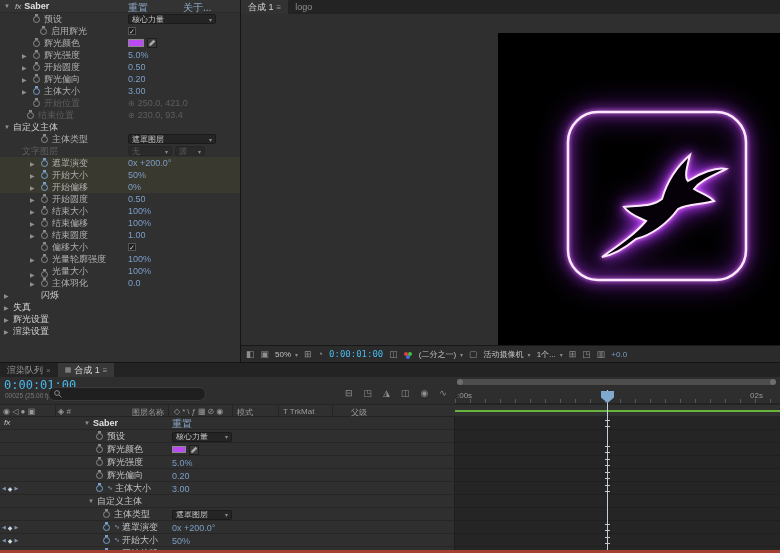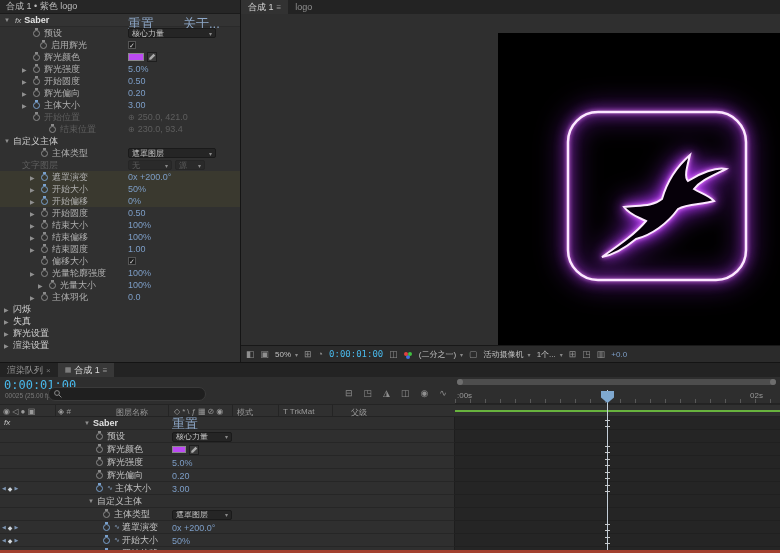--- a/index.html
+++ b/index.html
@@ -7,21 +7,21 @@
   .app{position:relative;width:780px;height:553px;background:#2b2b2b;overflow:hidden;
        font-family:"Liberation Sans",sans-serif;color:#b8b8b8;-webkit-user-select:none;}
   .mono{font-family:"DejaVu Sans Mono",monospace;}
 
   
   #effects{position:absolute;left:0;top:0;width:241px;height:362px;background:#303030;border-right:1px solid #151515;}
   .ec-tab{height:14px;background:#262626;border-bottom:1px solid #1b1b1b;display:flex;align-items:center;padding:0 6px;font-size:9px;color:#bdbdbd;white-space:nowrap;overflow:hidden;}
   .ec-effect-head{height:13px;position:relative;display:flex;align-items:center;font-size:9px;background:#333333;border-bottom:1px solid #2a2a2a;padding-left:4px;}
   .fxb{font-style:italic;color:#c0c0c0;margin:0 3px 0 2px;font-size:8px;}
   .ename{color:#e2e2e2;font-weight:bold;}
-  .link{color:#8ea8c8;font-size:13px;}
+  .link{color:#8ea8c8;font-size:10px;}
   .lk-reset{position:absolute;left:128px;top:1px;}
   .lk-about{position:absolute;left:183px;top:1px;}
   .ec-rows{position:relative;}
   .ec-row{height:12px;display:flex;align-items:center;position:relative;font-size:9px;color:#b0b0b0;white-space:nowrap;}
   .ec-row.hl{background:#3a392f;}
   .ec-left{display:flex;align-items:center;flex:none;}
   .arrow{width:9px;font-size:6px;color:#8f8f8f;flex:none;text-align:left;}
   .sw{display:inline-block;width:7px;height:7px;border:1px solid #8a8a8a;border-radius:50%;margin:1px 4px 0 2px;position:relative;flex:none;}
   .sw::before{content:'';position:absolute;top:-3px;left:1px;width:3px;height:2px;background:#8a8a8a;}
   .sw.on{border-color:#79a0cc;}
@@ -96,23 +96,20 @@
   .playhead-line{position:absolute;left:607px;top:27px;bottom:3px;width:1px;background:#c3ced8;z-index:6;}
   .playhead-head{position:absolute;left:601px;top:28px;width:13px;height:12px;background:#7fa8cf;clip-path:polygon(0 0,100% 0,100% 55%,50% 100%,0 55%);z-index:7;}
   .bottom-bar{position:absolute;left:0;bottom:0;right:0;height:3px;background:#a3402f;z-index:8;}
 </style>
 </head>
 <body>
 
 <div class="app">
 
   <div id="effects">
-    <div class="ec-tab">
-      <span>合成 1 • 紫色 logo</span>
-    </div>
     <div class="ec-effect-head">
       <span class="arrow">▼</span>
       <span class="fxb">fx</span>
       <span class="ename">Saber</span>
       <span class="link lk-reset">重置</span>
       <span class="link lk-about">关于...</span>
     </div>
     <div class="ec-rows">
         <div class="ec-row">
           <div class="ec-left" style="padding-left: 22px;">
@@ -197,21 +194,21 @@
             <span class="arrow"></span>
             <span class="sw"></span>
             <span class="ec-label">开始位置</span>
           </div>
           <div class="ec-ctrl">
             <span class="xh">⊕</span>
             <span class="val">250.0, 421.0</span>
           </div>
         </div>
         <div class="ec-row dis">
-          <div class="ec-left" style="padding-left: 38px; justify-content: center;">
+          <div class="ec-left" style="padding-left: 16px; justify-content: center;">
             <span class="arrow"></span>
             <span class="sw"></span>
             <span class="ec-label">结束位置</span>
           </div>
           <div class="ec-ctrl">
             <span class="xh">⊕</span>
             <span class="val">230.0, 93.4</span>
           </div>
         </div>
         <div class="ec-row">
@@ -335,41 +332,41 @@
           <div class="ec-left" style="padding-left: 30px;">
             <span class="arrow">▶</span>
             <span class="sw"></span>
             <span class="ec-label">光量轮廓强度</span>
           </div>
           <div class="ec-ctrl">
             <span class="val">100%</span>
           </div>
         </div>
         <div class="ec-row">
-          <div class="ec-left" style="padding-left: 38px;">
+          <div class="ec-left" style="padding-left: 30px; align-items: flex-end;">
             <span class="arrow">▶</span>
             <span class="sw"></span>
             <span class="ec-label">光量大小</span>
           </div>
           <div class="ec-ctrl">
             <span class="val">100%</span>
           </div>
         </div>
         <div class="ec-row">
           <div class="ec-left" style="padding-left: 30px;">
             <span class="arrow">▶</span>
             <span class="sw"></span>
             <span class="ec-label">主体羽化</span>
           </div>
           <div class="ec-ctrl">
             <span class="val">0.0</span>
           </div>
         </div>
         <div class="ec-row">
-          <div class="ec-left" style="padding-left: 4px;">
+          <div class="ec-left" style="padding-left: 4px; gap: 28px;">
             <span class="arrow">▶</span>
             <span class="ec-label grp">闪烁</span>
           </div>
           <div class="ec-ctrl"></div>
         </div>
         <div class="ec-row">
           <div class="ec-left" style="padding-left: 4px;">
             <span class="arrow">▶</span>
             <span class="ec-label grp">失真</span>
           </div>
@@ -479,21 +476,21 @@
       <div class="ruler">
         <span class="rl-start">:00s</span>
         <span class="rl-end">02s</span>
         <div class="ruler-ticks"></div>
       </div>
     </div>
 
     <div class="tl-colhead">
       <span style="left:3px;">◉ ◁ ● ▣</span>
       <span style="left:58px;">◈ #</span>
-      <span style="left:76px;padding-left:40px;">图层名称</span>
+      <span style="left:92px;padding-left:40px;">图层名称</span>
       <span style="left:174px;letter-spacing:2px;">◇*\ƒ▦⊘◉</span>
       <span style="left:237px;">模式</span>
       <span style="left:283px;">T TrkMat</span>
       <span style="left:351px;">父级</span>
       <i class="vsep" style="left:55px;"></i>
         <i class="vsep" style="left:168px;"></i>
       <i class="vsep" style="left:232px;"></i>
         <i class="vsep" style="left:278px;"></i>
       <i class="vsep" style="left:332px;"></i>
     </div>

